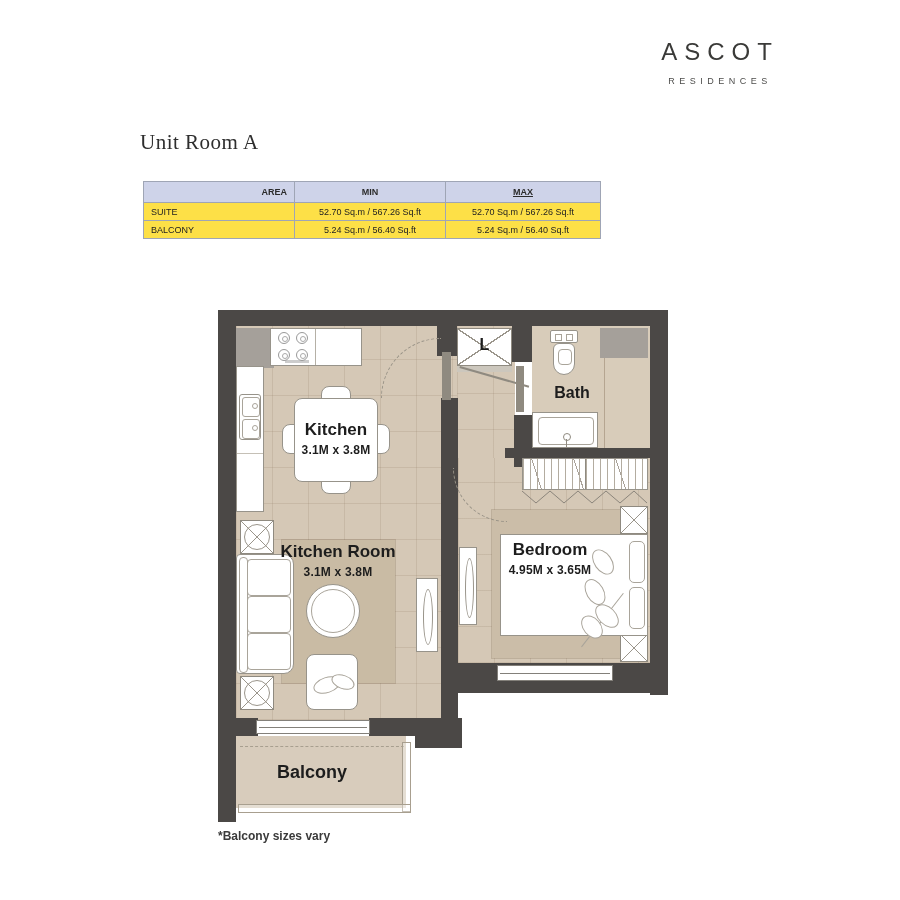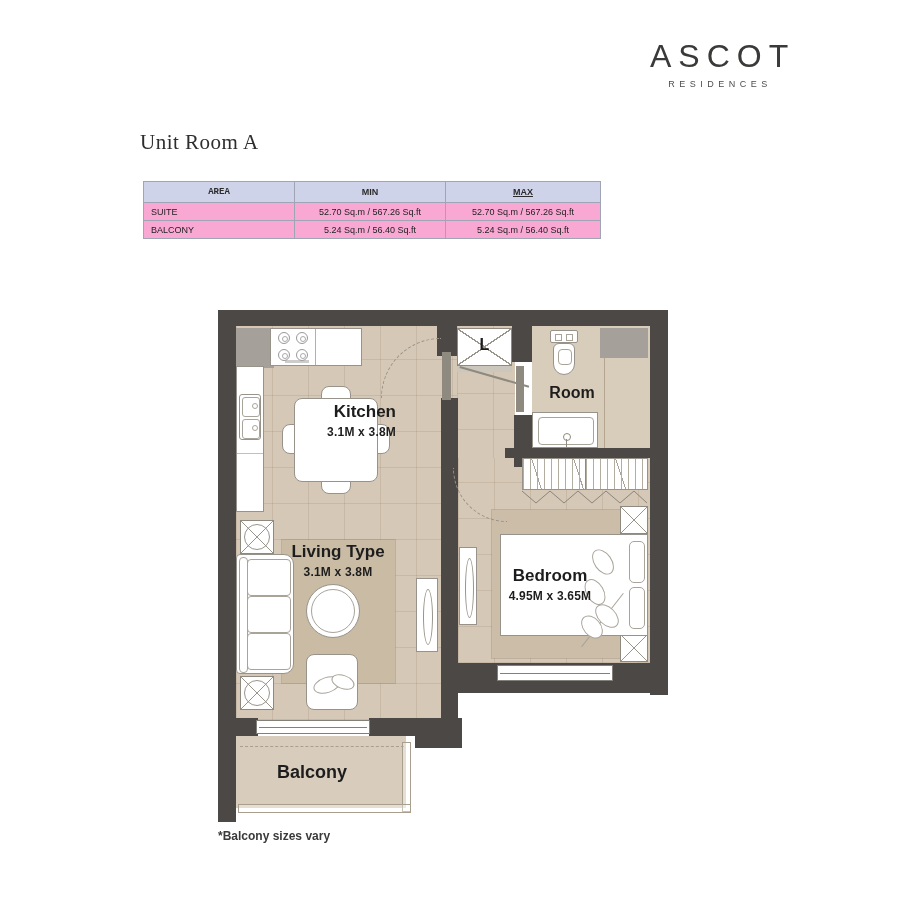--- a/index.html
+++ b/index.html
@@ -2,35 +2,35 @@
 <html><head>
 <meta charset="utf-8">
 <style>
   html,body{margin:0;padding:0;background:#fff;}
   #page{position:relative;width:900px;height:900px;background:#ffffff;overflow:hidden;
         font-family:"Liberation Sans",sans-serif;}
   .abs{position:absolute;}
 
   
   .brand{left:650px;top:38px;width:140px;text-align:center;color:#3a3a38;}
-  .brand-name{font-size:32px;letter-spacing:7px;font-weight:400;}
-  .brand-tag{font-size:9px;letter-spacing:4.5px;color:#4d4d4b;margin-top:4px;}
+  .brand-name{font-size:24px;letter-spacing:7px;font-weight:400;}
+  .brand-tag{font-size:9px;letter-spacing:4.5px;color:#4d4d4b;margin-top:10px;}
   .title{left:140px;top:90px;font-family:"Liberation Serif",serif;font-size:31px;
          color:#2e2e2e;letter-spacing:1px;}
   .subtitle{left:140px;top:130px;font-family:"Liberation Serif",serif;font-size:21px;
          color:#2e2e2e;letter-spacing:0.5px;}
 
   
   table.area{left:143px;top:181px;position:absolute;border-collapse:collapse;
              font-size:9px;color:#222;}
   table.area th,table.area td{border:1px solid #9fa5b5;padding:0 7px;}
   table.area th{background:#ced3e9;height:20px;font-weight:700;color:#2b2b2b;}
-  table.area td{height:17px;background:#f9a8d4;text-align:center;}
+  table.area td{height:17px;background:#fde047;text-align:center;}
   table.area td.c0{text-align:left;font-weight:400;}
-  .w0{width:136px;text-align:center;font-family:Liberation Mono, monospace;}
+  .w0{width:136px;text-align:right;}
   .w1{width:136px;margin-top:28px;} .w2{width:140px;text-decoration:underline;}
 
   
   .wall{background:#4b4846;}
   .floor{background:#d5c8b6;}
   .tiles{background-image:
      repeating-linear-gradient(0deg,rgba(130,108,84,0.16) 0 1px,transparent 1px 36px),
      repeating-linear-gradient(90deg,rgba(130,108,84,0.16) 0 1px,transparent 1px 36px);}
   .rug{background:#c9bba4;box-shadow:0 0 0 1px rgba(120,100,75,0.25);}
   .furn{background:#fff;border:1px solid #97938a;box-sizing:border-box;}
@@ -141,21 +141,21 @@
     <div style="position:absolute;left:2px;top:24px;width:16px;height:18px;border:1px solid #a9a49a;border-radius:3px;"></div>
     <div style="position:absolute;left:12px;top:8px;width:4px;height:4px;border:1px solid #a9a49a;border-radius:50%;"></div>
     <div style="position:absolute;left:12px;top:30px;width:4px;height:4px;border:1px solid #a9a49a;border-radius:50%;"></div>
   </div>
 
   <div class="abs furn" style="left:321px;top:386px;width:30px;height:18px;border-radius:8px 8px 3px 3px;"></div>
   <div class="abs furn" style="left:321px;top:476px;width:30px;height:18px;border-radius:3px 3px 8px 8px;"></div>
   <div class="abs furn" style="left:282px;top:424px;width:18px;height:30px;border-radius:8px 3px 3px 8px;"></div>
   <div class="abs furn" style="left:372px;top:424px;width:18px;height:30px;border-radius:3px 8px 8px 3px;"></div>
   <div class="abs furn" style="left:294px;top:398px;width:84px;height:84px;border-radius:8px;"></div>
-  <div class="abs lbl" style="left:276px;top:402px;width:120px;font-size:17px;text-align:right;">
+  <div class="abs lbl" style="left:276px;top:420px;width:120px;font-size:17px;">
     <div>Kitchen</div>
     <div class="dims">3.1M x 3.8M</div>
   </div>
 
   <div class="abs arc" style="left:381px;top:338px;width:60px;height:60px;border-right:none;border-bottom:none;border-top-left-radius:100%;"></div>
   <div class="abs door" style="left:442px;top:352px;width:9px;height:48px;"></div>
   <div class="abs" style="left:460px;top:366px;width:72px;height:2px;background:#8f8a80;transform:rotate(16deg);transform-origin:left top;"></div>
   <div class="abs door" style="left:516px;top:366px;width:8px;height:46px;"></div>
   <div class="abs arc" style="left:453px;top:468px;width:54px;height:54px;border-right:none;border-top:none;border-bottom-left-radius:100%;"></div>
 
@@ -166,21 +166,21 @@
   </div>
   <div class="abs furn" style="left:553px;top:343px;width:22px;height:32px;border-radius:6px 6px 11px 11px;">
     <div style="position:absolute;left:4px;top:5px;width:12px;height:14px;border:1px solid #a9a49a;border-radius:4px;"></div>
   </div>
   <div class="abs" style="left:604px;top:358px;width:1px;height:90px;background:rgba(130,108,84,0.4);"></div>
   <div class="abs furn" style="left:532px;top:412px;width:66px;height:36px;">
     <div style="position:absolute;left:5px;top:4px;width:54px;height:26px;border:1px solid #a9a49a;border-radius:4px;"></div>
     <div style="position:absolute;left:30px;top:20px;width:6px;height:6px;border:1px solid #8f8a80;border-radius:50%;"></div>
     <div style="position:absolute;left:33px;top:26px;width:1px;height:8px;background:#8f8a80;"></div>
   </div>
-  <div class="abs lbl" style="left:532px;top:384px;width:80px;font-size:16px;">Room</div>
+  <div class="abs lbl" style="left:532px;top:384px;width:80px;font-size:16px;">Bath</div>
 
   <div class="abs furn hangers" style="left:522px;top:458px;width:126px;height:32px;">
     <div style="position:absolute;left:50%;top:0;width:1px;height:100%;background:#8f8a80;"></div>
   </div>
   <svg class="abs" style="left:522px;top:490px;" width="126" height="15" viewBox="0 0 126 15">
     <polyline points="0,1 14,13 28,1 42,13 56,1 70,13 84,1 98,13 112,1 125,13" fill="none" stroke="#8b857b" stroke-width="1"></polyline>
   </svg>
 
   <div class="abs xbox" style="left:620px;top:506px;width:28px;height:28px;"></div>
   <div class="abs xbox" style="left:620px;top:634px;width:28px;height:28px;"></div>
@@ -189,21 +189,21 @@
     <div style="position:absolute;right:2px;top:52px;width:14px;height:40px;border:1px solid #a9a49a;border-radius:5px;"></div>
     <div style="position:absolute;right:24px;top:58px;width:68px;height:1px;background:#a9a49a;transform:rotate(-52deg);transform-origin:right top;"></div>
   </div>
   <div class="cushion" style="left:594px;top:548px;width:16px;height:26px;transform:rotate(-35deg);"></div>
   <div class="cushion" style="left:586px;top:578px;width:16px;height:26px;transform:rotate(-30deg);"></div>
   <div class="cushion" style="left:598px;top:602px;width:16px;height:26px;transform:rotate(-45deg);"></div>
   <div class="cushion" style="left:583px;top:614px;width:16px;height:24px;transform:rotate(-40deg);"></div>
   <div class="abs furn" style="left:459px;top:547px;width:18px;height:78px;">
     <div class="lens" style="left:5px;top:10px;width:7px;height:58px;"></div>
   </div>
-  <div class="abs lbl" style="left:480px;top:566px;width:140px;font-size:17px;">
+  <div class="abs lbl" style="left:480px;top:540px;width:140px;font-size:17px;">
     <div>Bedroom</div>
     <div class="dims">4.95M x 3.65M</div>
   </div>
 
   <div class="abs xbox round" style="left:240px;top:520px;width:34px;height:34px;"></div>
   <div class="abs xbox round" style="left:240px;top:676px;width:34px;height:34px;"></div>
   <div class="abs furn" style="left:236px;top:554px;width:58px;height:120px;border-radius:4px 10px 10px 4px;">
     <div style="position:absolute;left:10px;top:4px;width:42px;height:35px;border:1px solid #a9a49a;border-radius:4px;"></div>
     <div style="position:absolute;left:10px;top:41px;width:42px;height:35px;border:1px solid #a9a49a;border-radius:4px;"></div>
     <div style="position:absolute;left:10px;top:78px;width:42px;height:35px;border:1px solid #a9a49a;border-radius:4px;"></div>
@@ -213,21 +213,21 @@
     <div style="position:absolute;left:4px;top:4px;right:4px;bottom:4px;border:1px solid #a9a49a;border-radius:50%;"></div>
   </div>
   <div class="abs furn" style="left:306px;top:654px;width:52px;height:56px;border-radius:8px;">
     <div class="cushion" style="left:6px;top:22px;width:26px;height:14px;transform:rotate(-18deg);border-radius:50%;"></div>
     <div class="cushion" style="left:24px;top:20px;width:22px;height:12px;transform:rotate(20deg);border-radius:50%;"></div>
   </div>
   <div class="abs furn" style="left:416px;top:578px;width:22px;height:74px;">
     <div class="lens" style="left:6px;top:10px;width:8px;height:54px;"></div>
   </div>
   <div class="abs lbl" style="left:268px;top:542px;width:140px;font-size:17px;">
-    <div>Living Type</div>
+    <div>Kitchen Room</div>
     <div class="dims">3.1M x 3.8M</div>
   </div>
 
   <div class="abs" style="left:240px;top:746px;width:164px;height:0;border-top:1px dashed #a89f8f;"></div>
   <div class="abs rail" style="left:402px;top:742px;width:9px;height:70px;"></div>
   <div class="abs rail" style="left:238px;top:804px;width:173px;height:9px;"></div>
   <div class="abs lbl" style="left:250px;top:762px;width:124px;font-size:18px;">Balcony</div>
 
   <div class="abs note" style="left:218px;top:829px;">*Balcony sizes vary</div>
 

